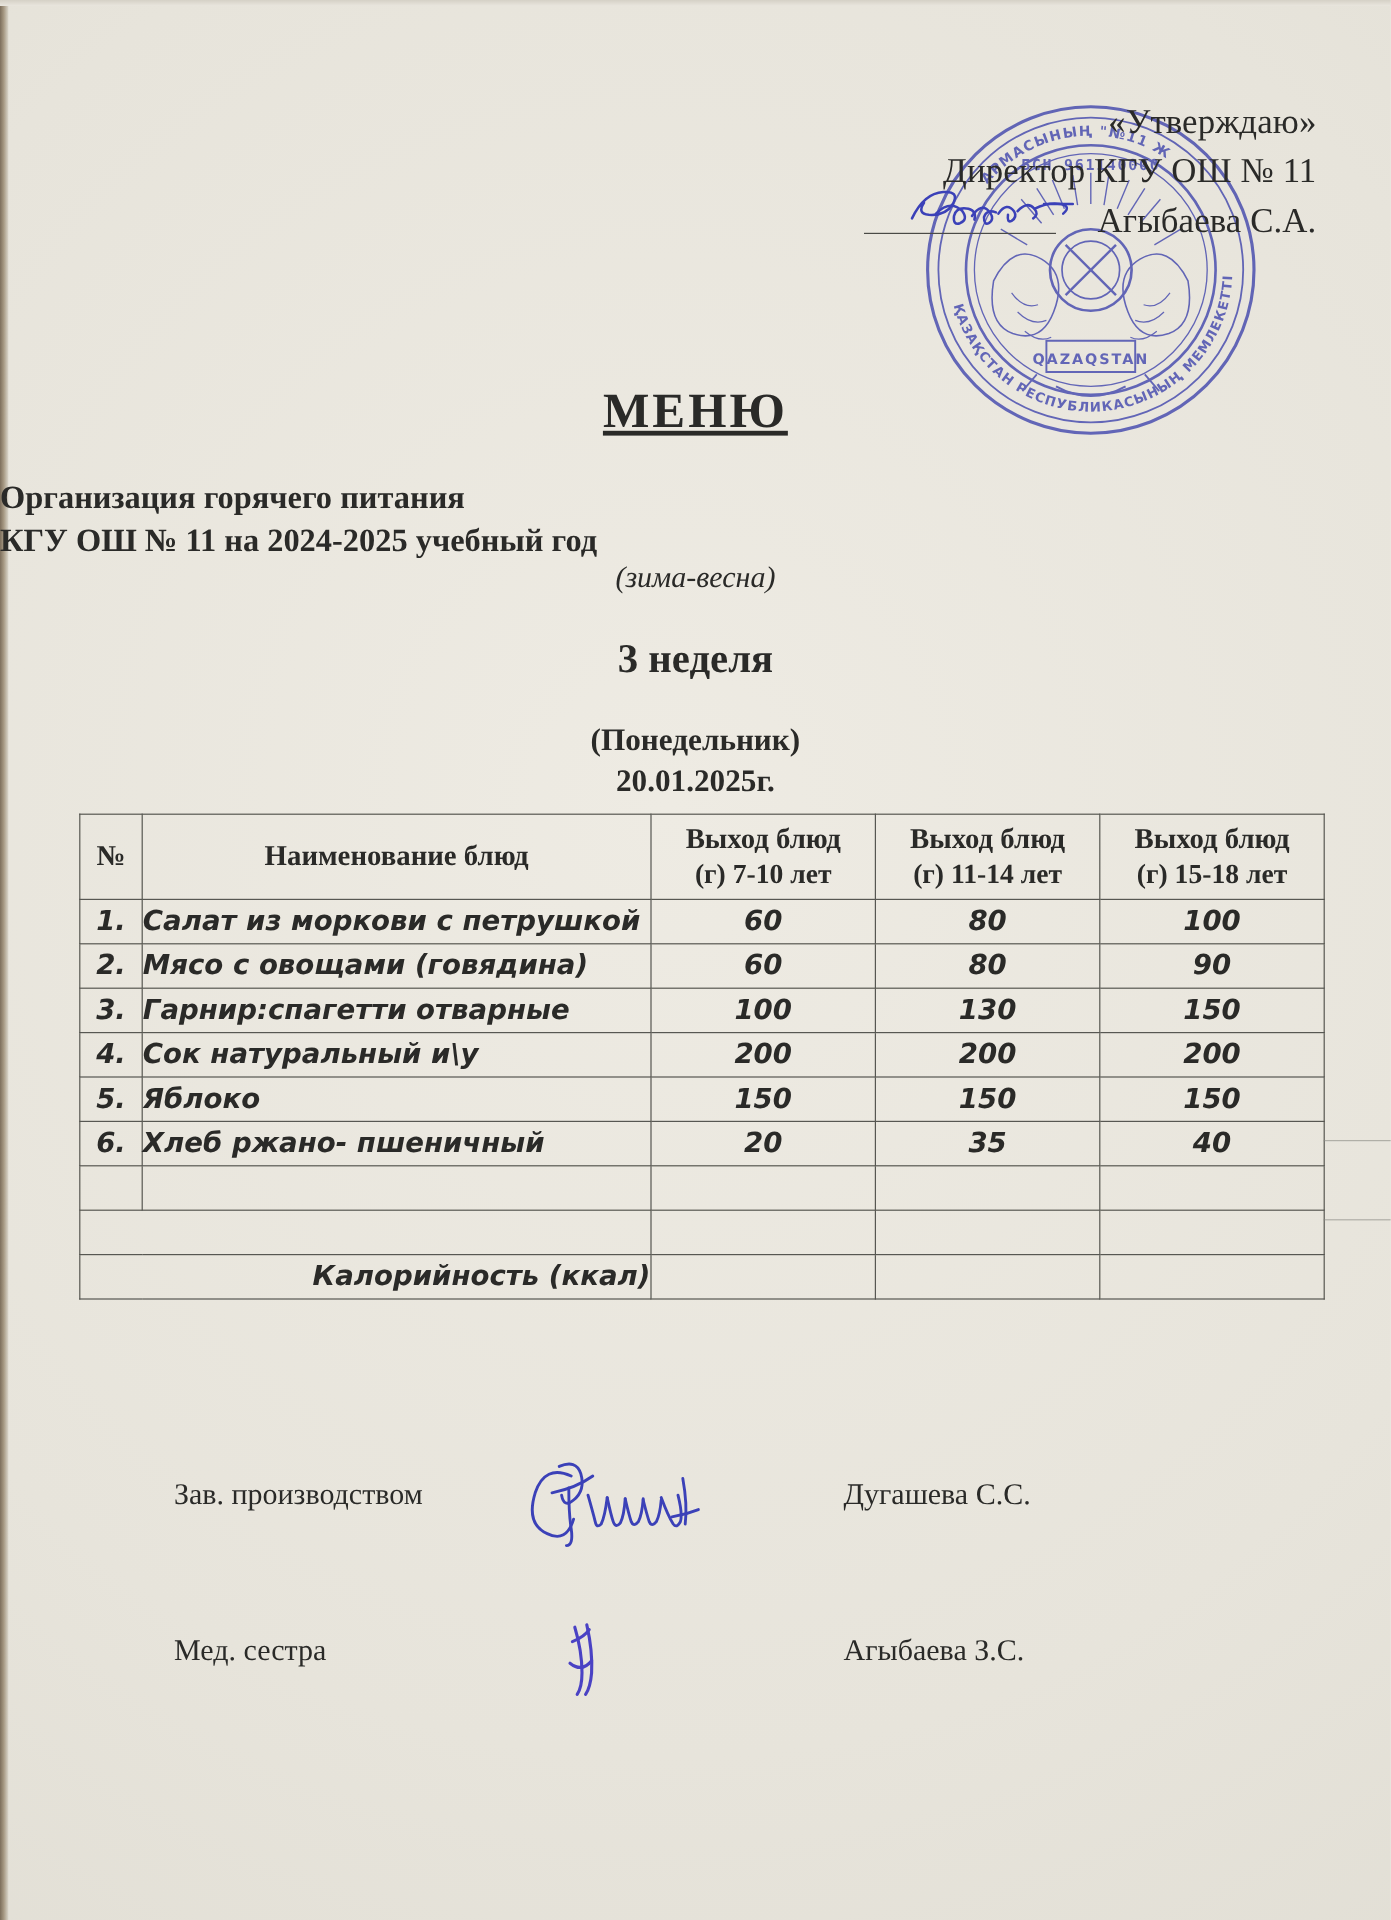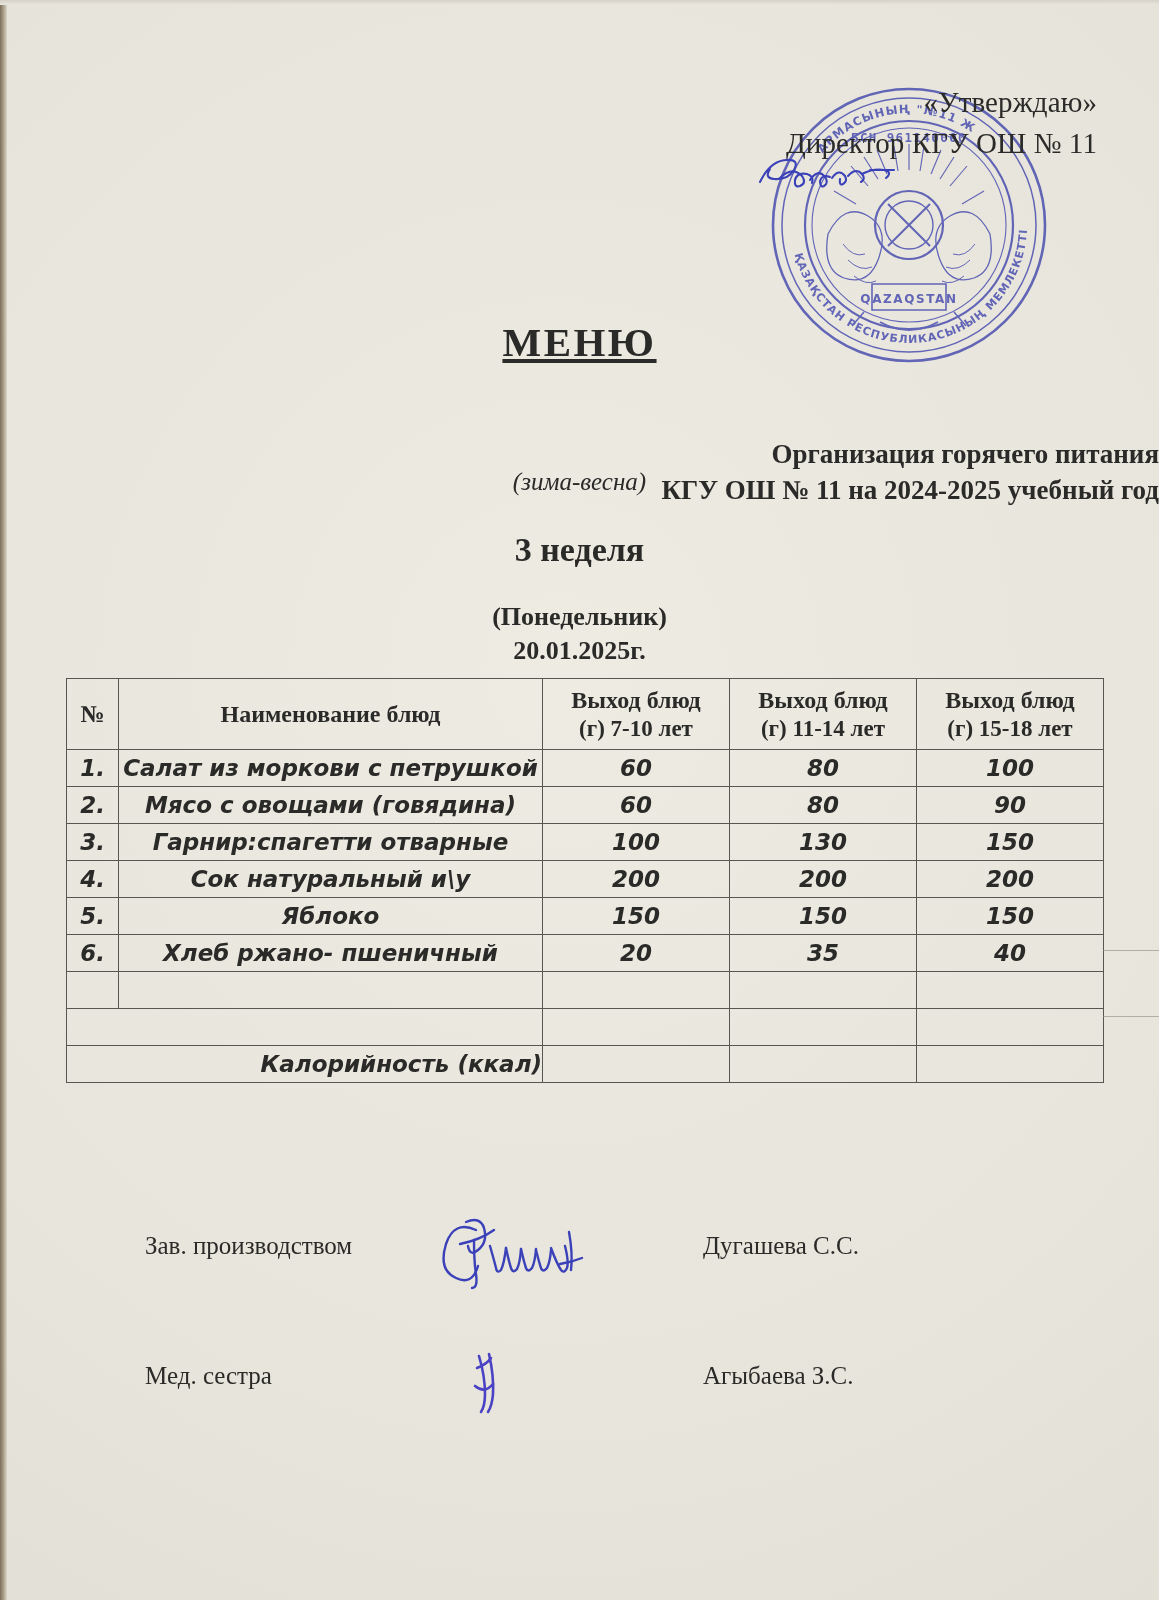--- a/index.html
+++ b/index.html
@@ -98,26 +98,25 @@
     font-size: 41px;
     font-weight: bold;
     letter-spacing: 2.5px;
     z-index: 3;
     text-decoration: underline;
   }
   #subtitle {
     position: absolute;
     left: 0; right: 0;
     top: 396px;
-    text-align: right;
+    text-align: left;
     font-size: 27px;
     font-weight: bold;
     line-height: 1.35;
     z-index: 3;
-    margin-top: 40px;
   }
   #season {
     position: absolute;
     left: 0; right: 0;
     top: 468px;
     text-align: center;
     font-size: 25px;
     font-style: italic;
     font-weight: normal;
     z-index: 3;
@@ -178,21 +177,21 @@
   thead .hdr-sub { display: block; font-size: 23px; }
 
   table.menu tbody td {
     height: 36px;
     font-family: "DejaVu Sans", "Liberation Sans", sans-serif;
     font-style: italic;
     font-weight: bold;
     font-size: 23px;
   }
   td.c-no    { text-align: center; padding: 0 2px; }
-  td.c-name  { text-align: center;   padding: 0 0 0 10px; }
+  td.c-name  { text-align: left;   padding: 0 0 0 10px; }
   td.c-val   { text-align: center; margin-left: 20px; }
   tr.row-tall td { height: 48px; }
   tr.row-empty td { height: 31px; }
   tr.row-empty2 td { height: 47px; }
   tr.row-kcal td { height: 43px; }
   td.kcal-label {
     text-align: right;
     padding-left: 10px;
     font-size: 24px;
   }
@@ -290,20 +289,24 @@
     <path d="M 104 200 h 74 v 26 h -74 Z" stroke-width="1.6"></path>
     <path d="M 112 238 q 29 16 58 0" stroke-width="1.8"></path>
     <path d="M 96 228 l -12 14 M 186 228 l 12 14" stroke-width="1.5"></path>
   </g>
   <text x="141" y="219" text-anchor="middle" font-family="'DejaVu Sans', sans-serif" font-size="12" font-weight="bold" fill="#4a50c8" letter-spacing="1.6">QAZAQSTAN</text>
 </svg>
 
 <div id="approval">
   <div class="ln">«Утверждаю»</div>
   <div class="ln">Директор КГУ ОШ № 11</div>
+  <div class="sig-line">
+    <span class="sig-rule"></span>
+    <span class="sig-name">Агыбаева С.А.</span>
+  </div>
 </div>
 
 <svg id="director-signature" viewBox="0 0 190 48" aria-hidden="true">
   <g fill="none" stroke="#3b41b8" stroke-width="2.1" stroke-linecap="round">
     <path d="M 8 34 q 10 -21 26 -22 q 14 -1 8 10 q -6 10 -20 9 q -10 -1 -4 -10"></path>
     <path d="M 28 30 q 12 -12 22 -2 q 5 7 -2 10 q -6 2 -5 -6 q 2 -8 12 -6 q 7 2 5 9"></path>
     <path d="M 58 32 q 8 -12 15 -3 q 4 6 -1 9 q -4 2 -4 -5 q 2 -7 10 -4"></path>
     <path d="M 80 30 q 7 -10 13 -2 q 3 5 -2 8 q -4 2 -3 -5"></path>
     <path d="M 96 28 q 8 -9 14 -2 q 4 5 -1 8"></path>
     <path d="M 110 26 q 12 -6 22 -4 q 9 2 2 8"></path>

